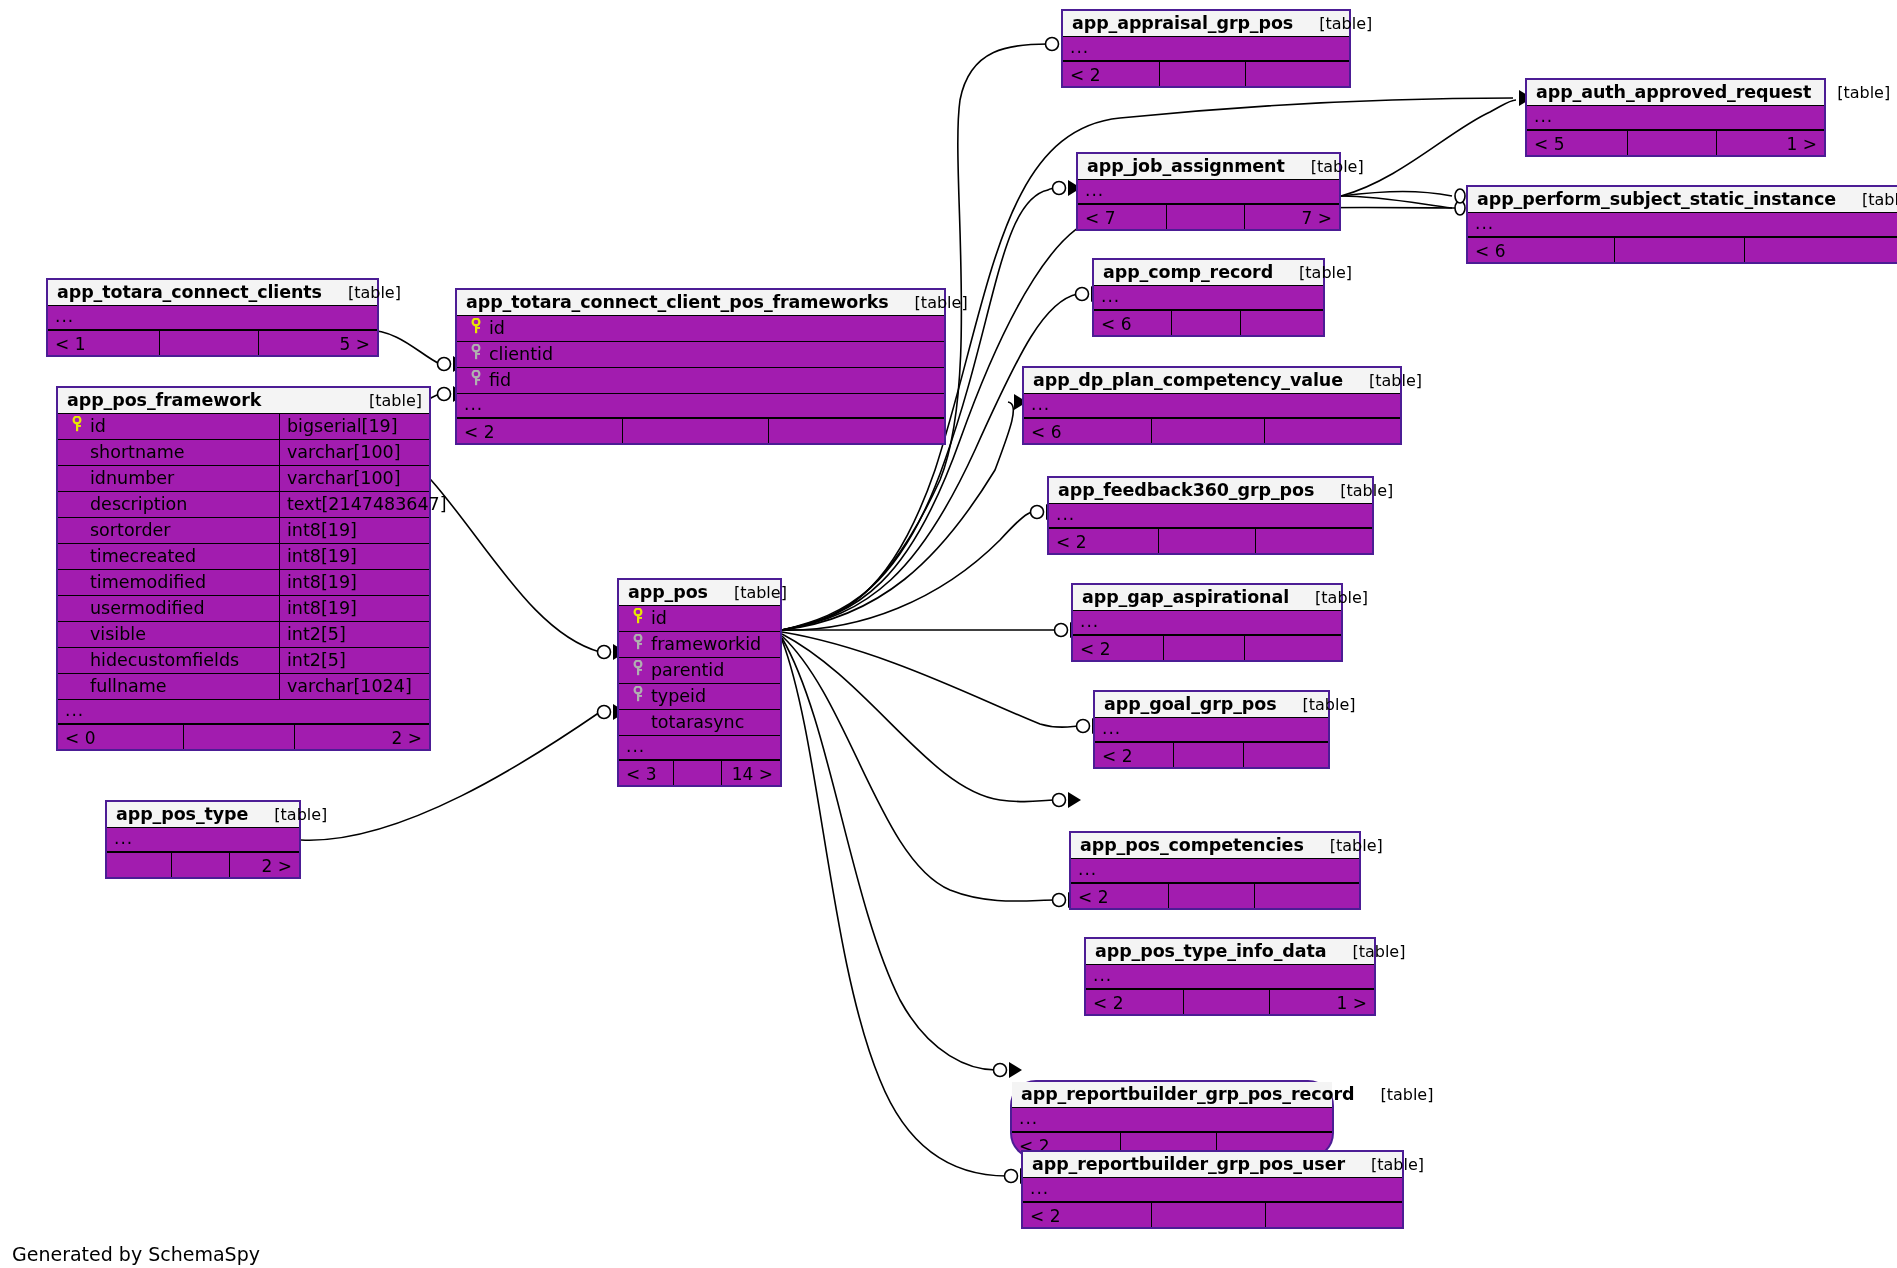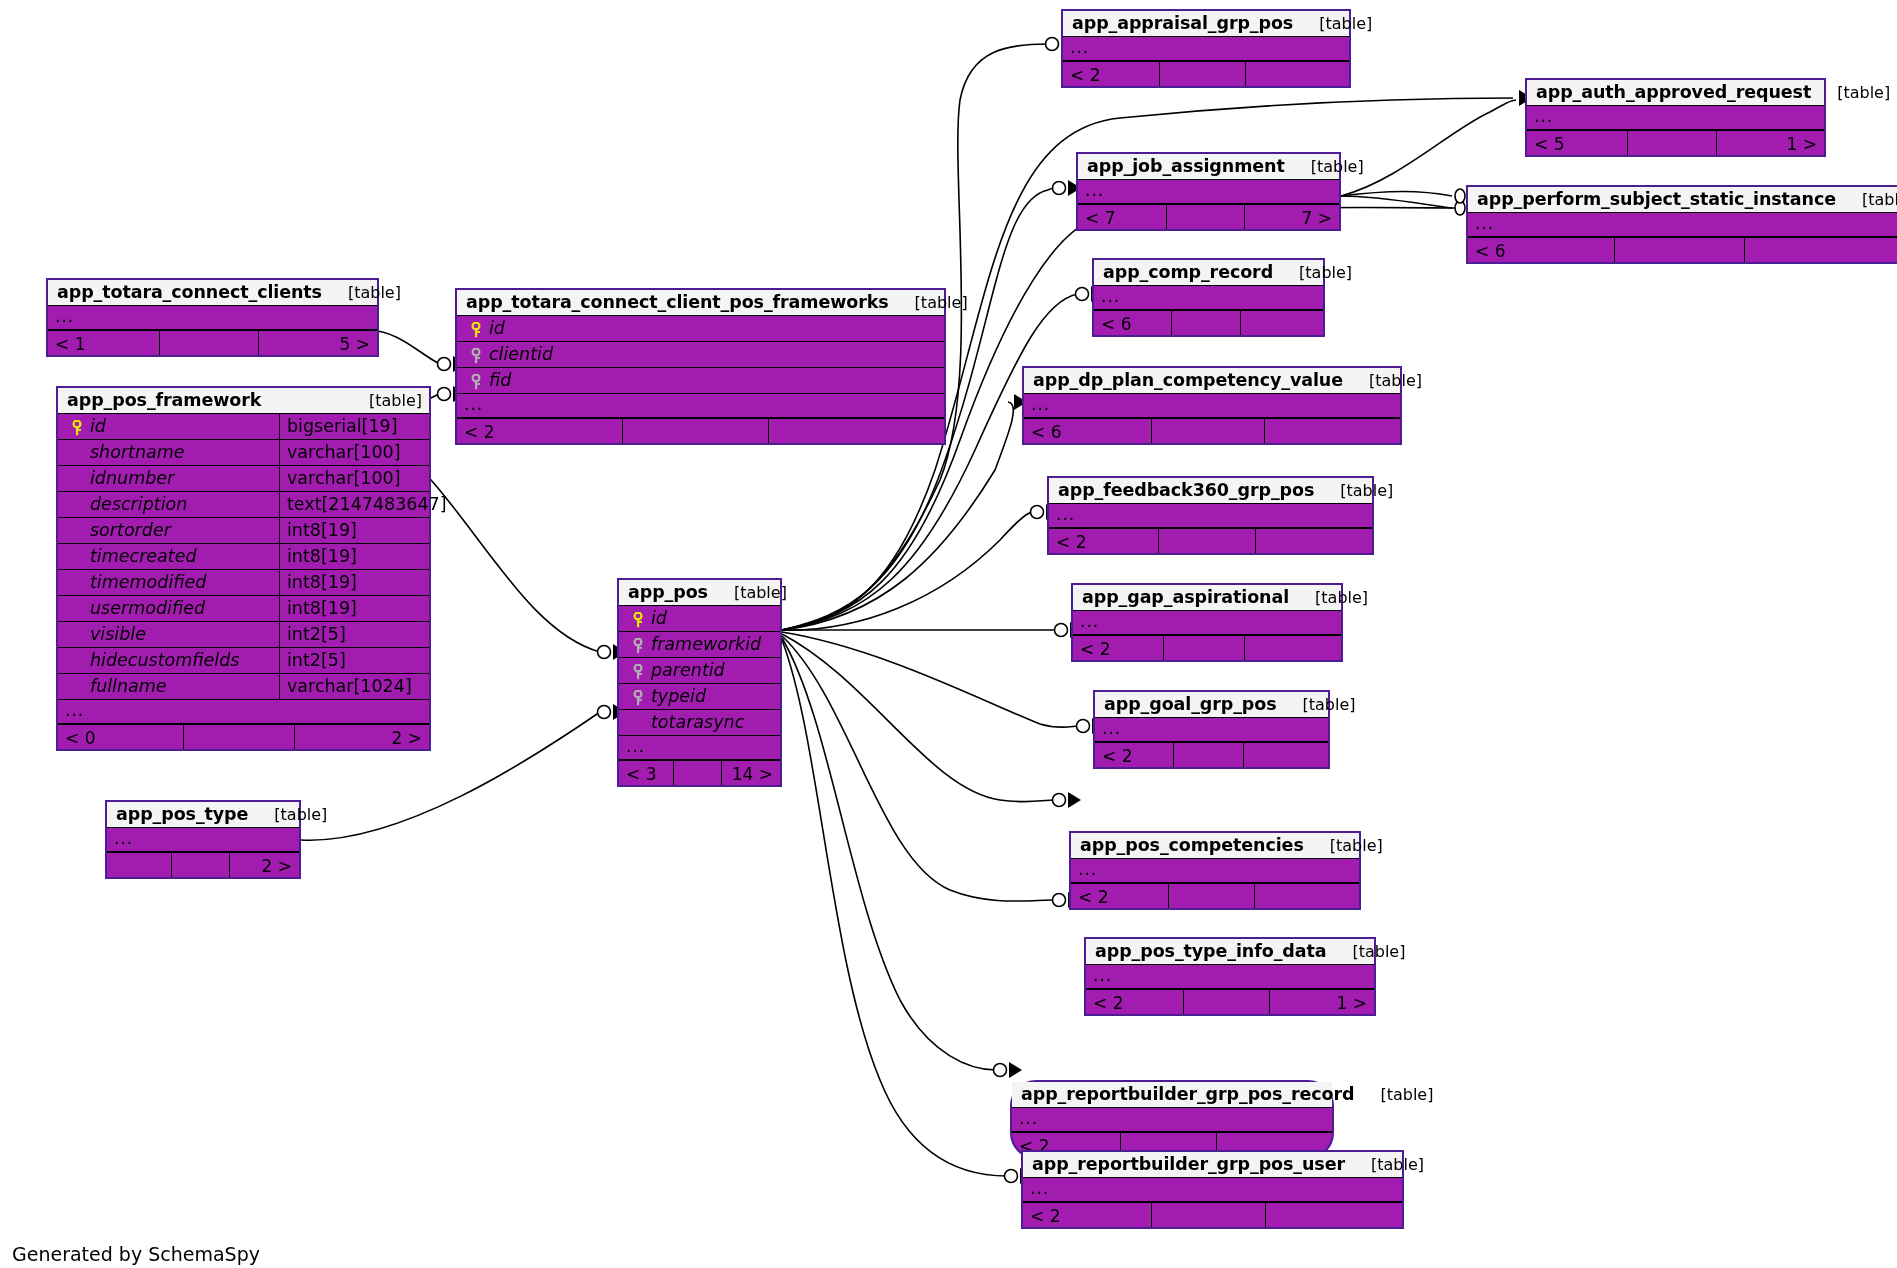--- a/index.html
+++ b/index.html
@@ -64,26 +64,25 @@
     border-bottom: 1px solid #000000;
     box-sizing: border-box;
     min-height: 24px;
     align-items: center;
   }
   .tn-row:last-child { border-bottom: none; }
 
   .tn-col-name {
     flex: 1 1 auto;
     display: flex;
-    align-items: flex-end;
+    align-items: flex-start;
     padding: 2px 6px 3px 6px;
     box-sizing: border-box;
     white-space: nowrap;
     overflow: hidden;
-    font-style: italic;
   }
   .tn-col-type {
     flex: 0 0 auto;
     border-left: 1px solid #000000;
     padding: 2px 6px 3px 7px;
     box-sizing: border-box;
     white-space: nowrap;
   }
   .key-slot {
     flex: 0 0 26px;

